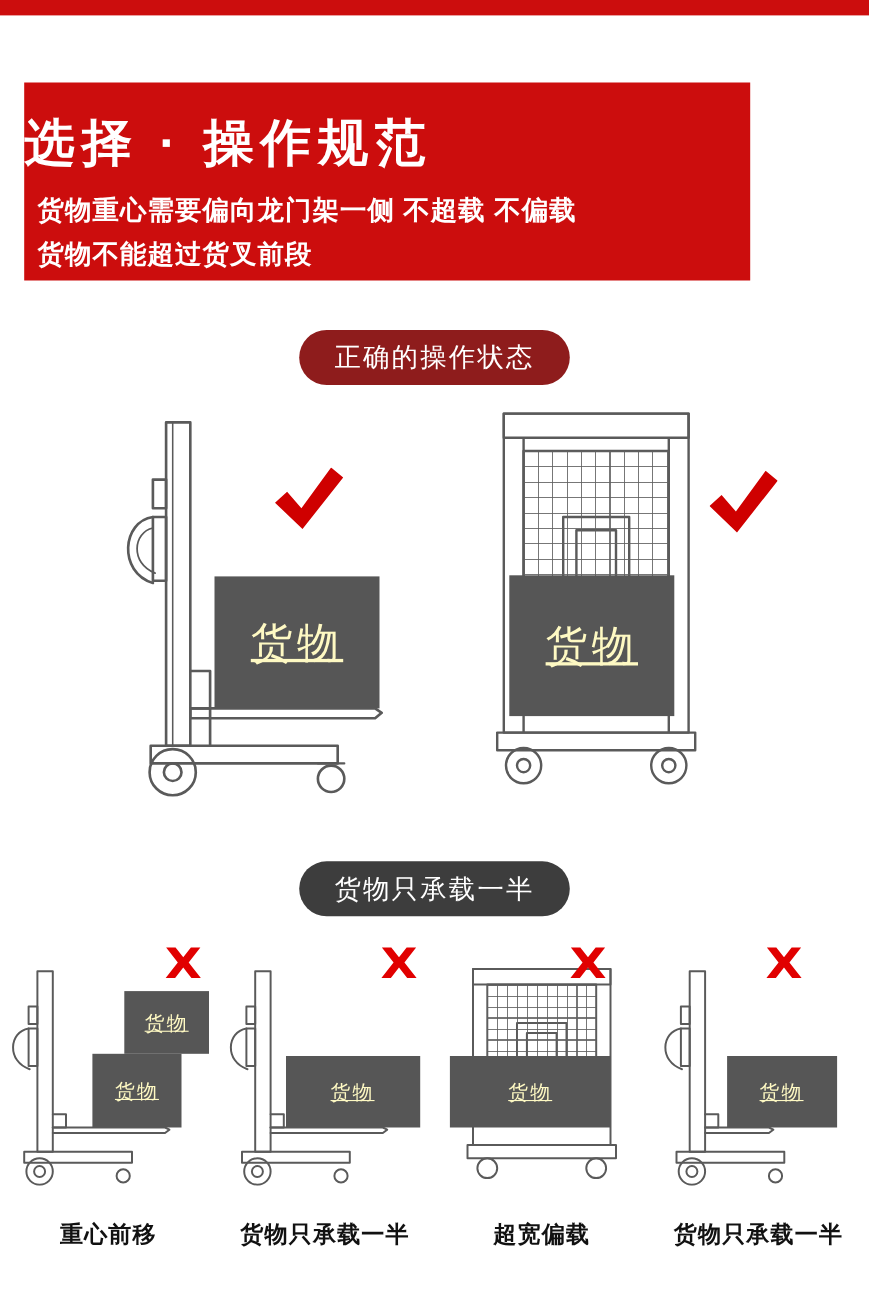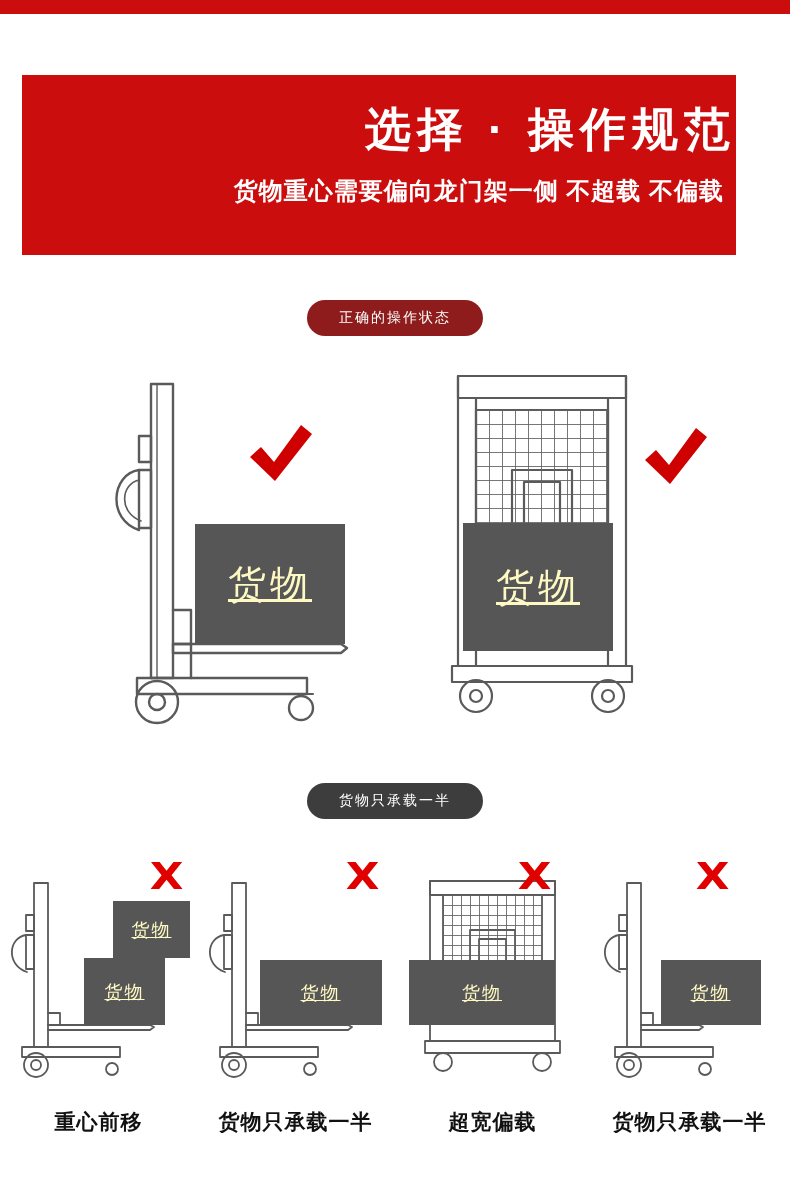--- a/index.html
+++ b/index.html
@@ -1,29 +1,29 @@
 <!DOCTYPE html>
 <html><head>
 <meta charset="utf-8">
 <style>
   html,body{margin:0;padding:0;background:#fff;}
   .page{position:relative;width:790px;height:1184px;margin:0 auto;background:#fff;overflow:hidden;
         font-family:"Liberation Sans",sans-serif;}
 
   
   .top-strip{position:absolute;top:0;left:0;width:790px;height:14px;background:#cc0d0d;}
-  .banner{position:absolute;top:75px;left:22px;width:714px;height:180px;background:#cc0d0d;
-          color:#fff;text-align:right;box-sizing:border-box;}
+  .banner{position:absolute;top:75px;left:22px;width:660px;height:180px;background:#cc0d0d;
+          color:#fff;text-align:left;box-sizing:border-box;}
   .banner-title{margin:24px 0 0;font-size:46px;font-weight:800;letter-spacing:6px;}
   .banner-sub{margin:14px 12px 0;font-size:24px;font-weight:600;letter-spacing:1px;}
   .banner-sub.second{margin-top:8px;}
 
   
   .badge{position:absolute;left:50%;transform:translateX(-50%);border-radius:40px;color:#fff;
-         font-size:14px;padding:9px 32px;letter-spacing:2px;white-space:nowrap;}
+         font-size:24px;padding:9px 32px;letter-spacing:2px;white-space:nowrap;}
   .badge-correct{top:300px;background:#8e1c1c;}
   .badge-wrong{top:783px;background:#3d3d3d;}
 
   
   .illus{position:absolute;}
   .illus svg{display:block;}
   .cargo{position:absolute;background:#565656;color:#fef9c3;display:flex;align-items:center;
           justify-content:center;z-index:2;text-decoration:underline;}
   .cargo-lg{font-size:38px;letter-spacing:4px;font-weight:500;}
   .cargo-sm{font-size:18px;letter-spacing:2px;}
@@ -72,20 +72,21 @@
 </head>
 <body>
 
 <div class="page">
 
   <div class="top-strip"></div>
 
   <section class="banner">
     <h1 class="banner-title">选择 · 操作规范</h1>
     <p class="banner-sub">货物重心需要偏向龙门架一侧 不超载 不偏载</p>
+    <p class="banner-sub second">货物不能超过货叉前段</p>
   </section>
 
   <div class="badge badge-correct">正确的操作状态</div>
 
   <div class="illus illus-side">
     <svg width="260" height="350" viewBox="0 0 260 350">
       <g fill="none" stroke="#5a5a5a" stroke-width="2.4" stroke-linejoin="round" stroke-linecap="round">
         <path d="M56 6 H78 V300 H56 Z"></path>
         <path d="M62 6 V300" stroke-width="1.4"></path>
         <rect x="44" y="58" width="12" height="26"></rect>

